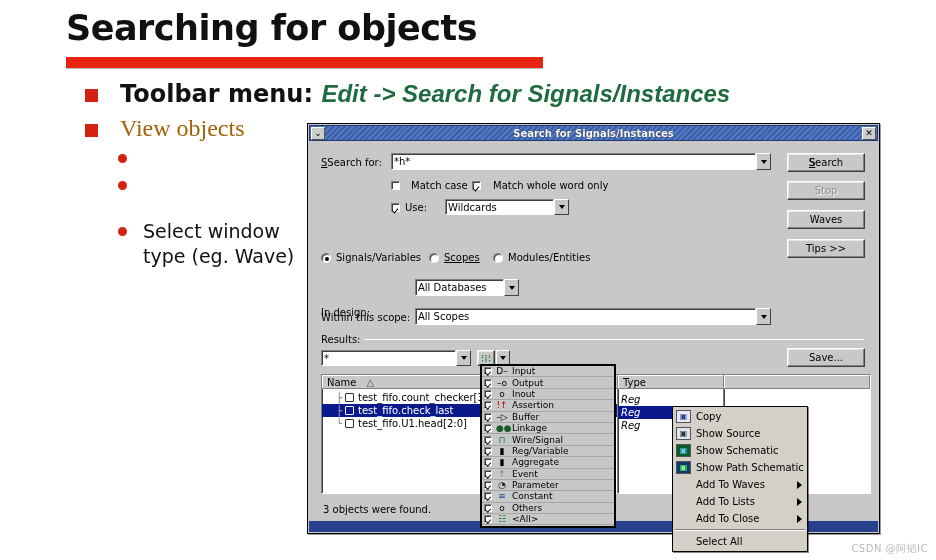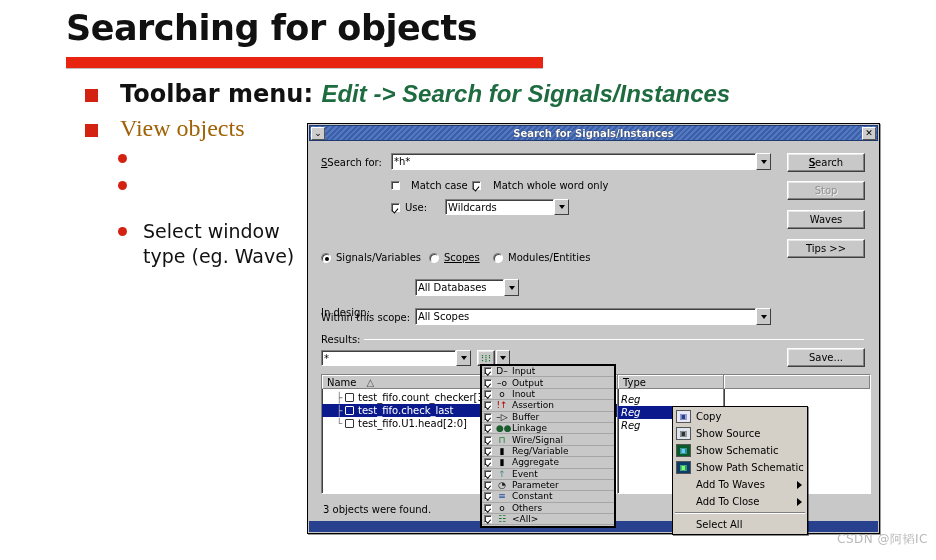--- a/index.html
+++ b/index.html
@@ -194,21 +194,21 @@
   }
   .mi .micon{ width:15px;height:13px;margin-right:5px;flex:none;
               display:flex;align-items:center;justify-content:center;font-size:9px;}
   .mi .sub{ position:absolute; right:5px; width:0;height:0;
             border-top:4px solid transparent;border-bottom:4px solid transparent;
             border-left:5px solid #000;}
   .msep{ height:1px; margin:2px 2px; border-top:1px solid #808080;
          border-bottom:1px solid #fff; }
 
   #watermark{
-    position:absolute; right:8px; bottom:12px; font-size:12px;
+    position:absolute; right:8px; bottom:4px; font-size:10px;
     color:#b9b9b9; font-family:"DejaVu Sans", sans-serif; z-index:90;
     letter-spacing:.5px;
   }
 </style>
 </head>
 <body>
 
 <div id="slide">
 
   <div class="slide-title">Searching for objects</div>
@@ -475,20 +475,25 @@
               <span class="micon" style="background: rgb(11, 60, 106); color: rgb(119, 255, 119); border: 1px solid rgb(85, 85, 85); font-size: 8px;">▣</span>
               <span>Show Path Schematic</span>
             </div>
             <div class="mi">
               <span class="micon"></span>
               <span>Add To Waves</span>
               <span class="sub"></span>
             </div>
             <div class="mi">
               <span class="micon"></span>
+              <span>Add To Lists</span>
+              <span class="sub"></span>
+            </div>
+            <div class="mi">
+              <span class="micon"></span>
               <span>Add To Close</span>
               <span class="sub"></span>
             </div>
           </div>
         <div class="msep"></div>
         <div class="mi">
           <span class="micon"></span>
           <span>Select All</span>
         </div>
       </div>

